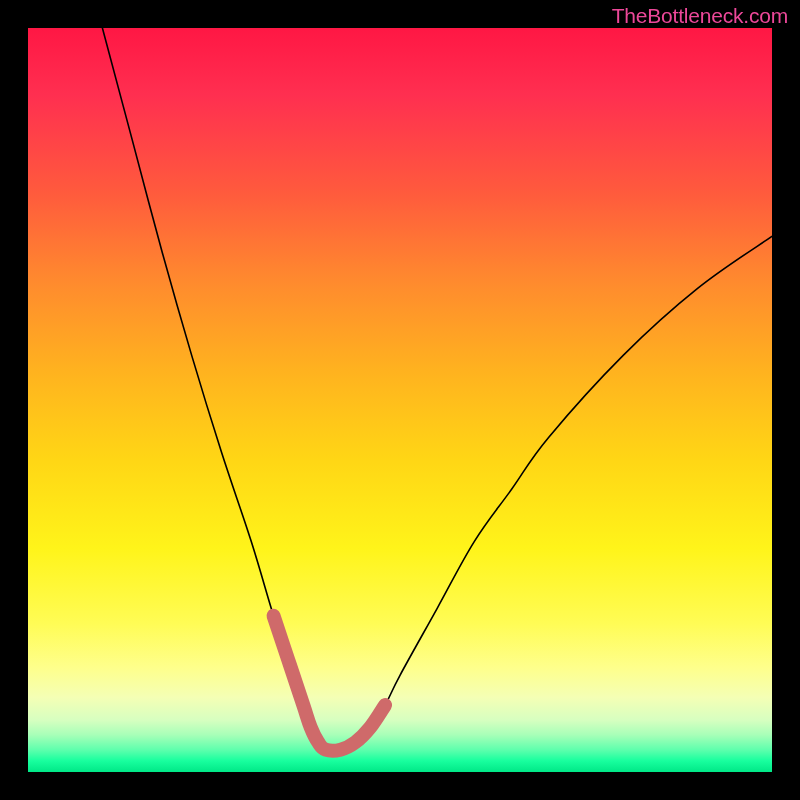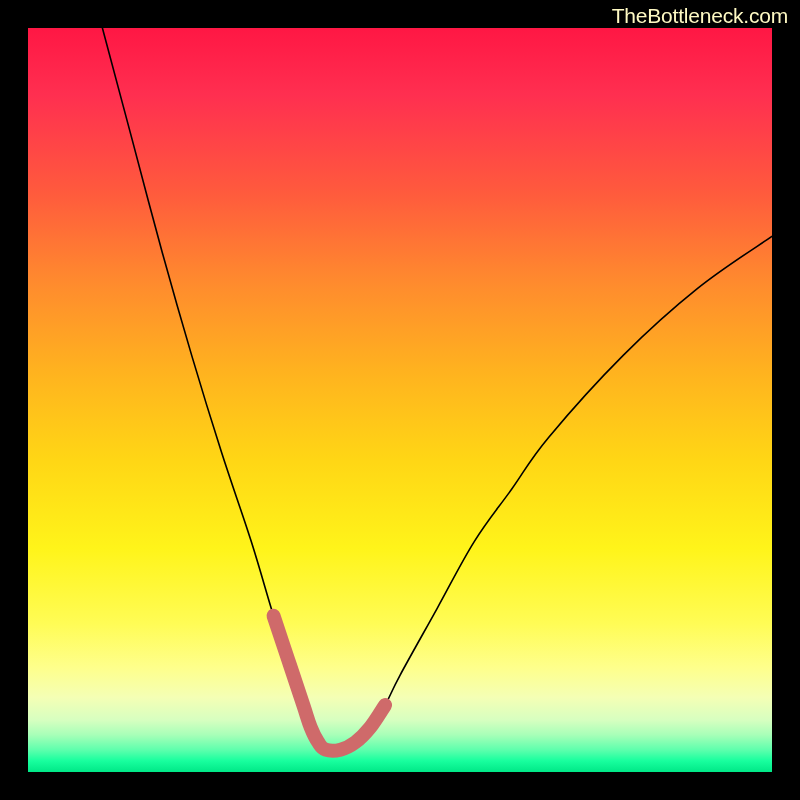--- a/index.html
+++ b/index.html
@@ -8,21 +8,21 @@
     width: 800px;
     height: 800px;
     background: #000;
     position: relative;
     font-family: Arial, Helvetica, sans-serif;
   }
   .watermark {
     position: absolute;
     top: 4px;
     right: 12px;
-    color: #fef9c3;
+    color: #ec4899;
     font-size: 21px;
     font-weight: 400;
     z-index: 10;
     letter-spacing: -0.2px;
   }
   .plot-area {
     position: absolute;
     left: 28px;
     top: 28px;
     width: 744px;

